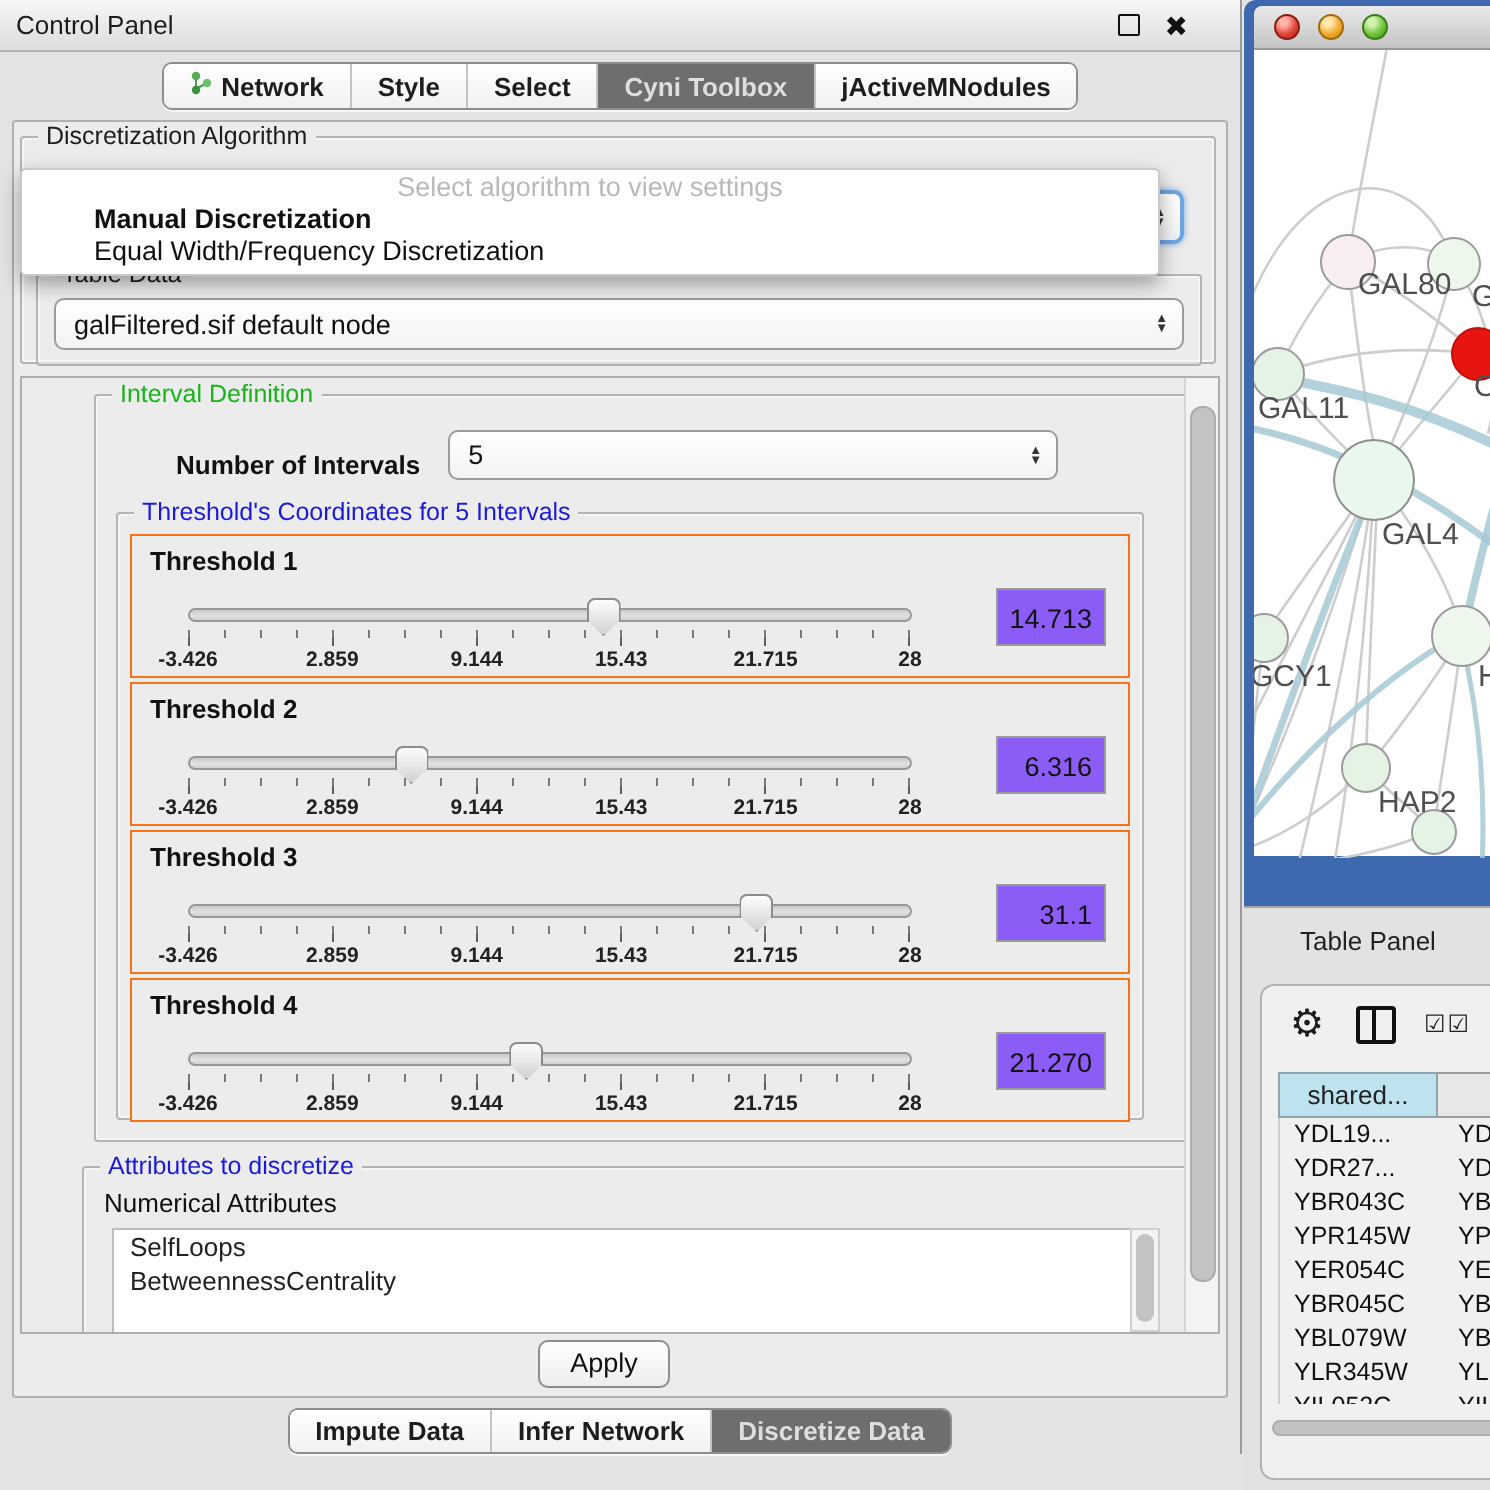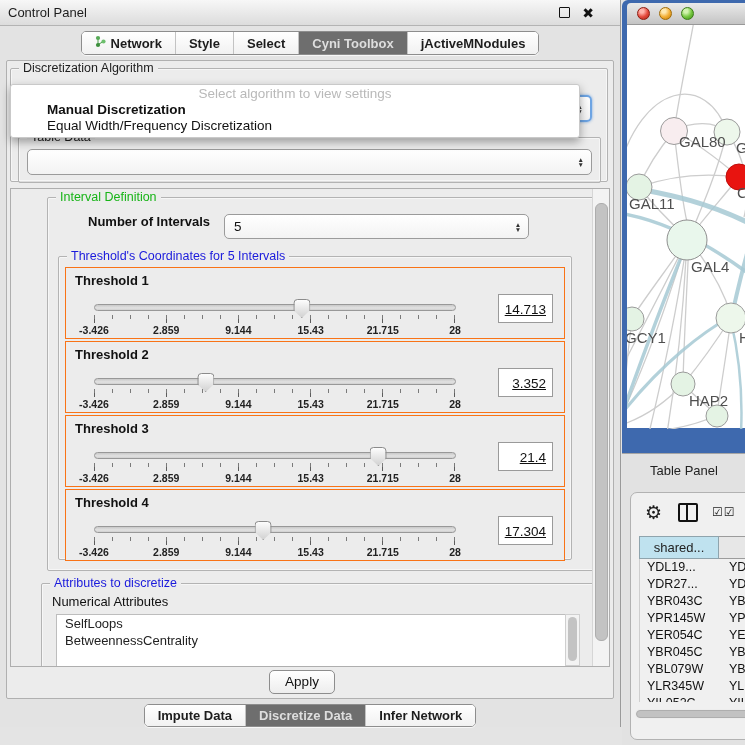--- a/index.html
+++ b/index.html
@@ -54,22 +54,22 @@
             background:linear-gradient(#c9c9c9,#e2e2e2 60%,#cfcfcf);}
   .th-thumb{position:absolute;top:-5px;width:15px;height:17px;transform:translateX(-50%);
             background:linear-gradient(#fdfdfd,#d2d2d2);border:1px solid #8b8b8b;border-radius:4px 4px 0 0;
             clip-path:polygon(0 0,100% 0,100% 58%,50% 100%,0 58%);}
   .th-ticks{position:absolute;left:0;top:11px;width:361px;height:8px;
             background-image:repeating-linear-gradient(to right,#7a7a7a 0 1px,transparent 1px 18px),
                              repeating-linear-gradient(to right,#5d5d5d 0 1px,transparent 1px 72px);
             background-size:100% 4px,100% 8px;background-repeat:no-repeat;}
   .th-labels{position:absolute;left:0;top:20px;width:361px;height:12px;}
   .th-labels span{position:absolute;transform:translateX(-50%);font-size:10.5px;font-weight:bold;color:#222;white-space:nowrap;}
-  .th-value{position:absolute;right:11px;top:26px;width:55px;height:29px;background:#ffffff;border:1px solid #9a9a9a;
-            font-size:13.5px;text-align:right;line-height:29px;padding-right:6px;box-sizing:border-box;color:#111;text-decoration:underline;}
+  .th-value{position:absolute;right:11px;top:26px;width:55px;height:29px;background:#8b5cf6;border:1px solid #9a9a9a;
+            font-size:13.5px;text-align:right;line-height:29px;padding-right:6px;box-sizing:border-box;color:#111;}
   
   .attr-label{position:absolute;left:10px;top:10px;font-size:13px;font-weight:normal;color:#111;}
   .attr-list{position:absolute;left:14px;top:30px;width:512px;height:52px;background:#fff;border:1px solid #bdbdbd;overflow:hidden;}
   .attr-item{font-size:13px;color:#222;padding:1px 0 1px 8px;height:15px;line-height:15px;}
   .attr-vscroll{position:absolute;right:14px;top:30px;width:15px;height:52px;background:#f3f3f3;border:1px solid #cfcfcf;box-sizing:border-box;}
   .attr-vscroll .vthumb{position:absolute;left:2px;top:2px;width:9px;height:44px;border-radius:5px;background:#c3c3c3;}
   
   .apply-btn{position:absolute;left:269px;top:670px;width:64px;height:22px;background:linear-gradient(#ffffff,#ededed);
              border:1px solid #8d8d8d;border-radius:5px;font-size:13.5px;text-align:center;line-height:21px;color:#111;}
   
@@ -95,21 +95,21 @@
   .tp-hc{box-sizing:border-box;border:1px solid #8fa4ad;font-size:13px;line-height:21px;background:#bfe2ef;color:#222;}
   .tp-hc.c1{width:80px;text-align:center;}
   .tp-hc.c2{width:120px;background:#e7e7e7;border-color:#9c9c9c;border-left:none;padding-left:34px;}
   .tp-rows{height:143px;overflow:hidden;border-left:1px solid #cfcfcf;}
   .tp-row{display:flex;height:17px;font-size:12.5px;color:#111;}
   .tp-cell{box-sizing:border-box;padding-left:7px;line-height:17px;white-space:nowrap;overflow:hidden;}
   .tp-cell.c1{width:80px;}
   .tp-cell.c2{width:120px;padding-left:9px;}
   .hscroll{position:absolute;left:4px;top:216px;width:124px;height:10px;background:#ededed;border-radius:5px;}
   .hscroll .hthumb{position:absolute;left:1px;top:1px;width:116px;height:8px;border-radius:4px;background:#c2c2c2;border:1px solid #aeaeae;box-sizing:border-box;}
-  .num-combo-row{position:absolute;left:40px;top:16px;width:520px;height:26px;display:flex;align-items:flex-start;}
+  .num-combo-row{position:absolute;left:40px;top:16px;width:520px;height:26px;display:flex;align-items:flex-end;}
   .num-label{font-size:13px;font-weight:bold;color:#111;}
 </style>
 </head>
 <body>
 
 <div class="control-panel">
   <div class="cp-titlebar">
     <span class="tl">Control Panel</span>
     <span class="win-btns">
       <span class="float-ico"></span>
@@ -157,20 +157,21 @@
 
   <div class="popup">
     <div class="popup-placeholder">Select algorithm to view settings</div>
     <div class="popup-item bold">Manual Discretization</div>
     <div class="popup-item">Equal Width/Frequency Discretization</div>
   </div>
 
   <div class="group" style="left:18px;top:137px;width:581px;height:44px;">
     <span class="gtitle dark">Table Data</span>
     <div class="combo" style="left:8px;top:11px;width:565px;height:26px;">
+      <span>galFiltered.sif default node</span>
       <span class="stepper">
           <span>▲</span>
           <span>▼</span>
         </span>
     </div>
   </div>
 
   <div class="scrollwrap">
 
     <div class="group" style="left:36px;top:8px;width:546px;height:372px;">
@@ -214,55 +215,55 @@
                 <div class="th-ticks"></div>
                 <div class="th-labels">
                   <span style="left: 0%;">-3.426</span>
                   <span style="left: 20%;">2.859</span>
                   <span style="left: 40%;">9.144</span>
                   <span style="left: 60%;">15.43</span>
                   <span style="left: 80%;">21.715</span>
                   <span style="left: 100%;">28</span>
                 </div>
               </div>
-              <div class="th-value">3.352</div>
+              <div class="th-value">6.316</div>
             </div>
             <div class="th-panel">
               <div class="th-title">Threshold 3</div>
               <div class="th-slider">
                 <div class="th-track"></div>
                 <div class="th-thumb" style="left: 78.9983%;"></div>
                 <div class="th-ticks"></div>
                 <div class="th-labels">
                   <span style="left: 0%;">-3.426</span>
                   <span style="left: 20%;">2.859</span>
                   <span style="left: 40%;">9.144</span>
                   <span style="left: 60%;">15.43</span>
                   <span style="left: 80%;">21.715</span>
                   <span style="left: 100%;">28</span>
                 </div>
               </div>
-              <div class="th-value">21.4</div>
+              <div class="th-value">31.1</div>
             </div>
             <div class="th-panel">
               <div class="th-title">Threshold 4</div>
               <div class="th-slider">
                 <div class="th-track"></div>
                 <div class="th-thumb" style="left: 46.9993%;"></div>
                 <div class="th-ticks"></div>
                 <div class="th-labels">
                   <span style="left: 0%;">-3.426</span>
                   <span style="left: 20%;">2.859</span>
                   <span style="left: 40%;">9.144</span>
                   <span style="left: 60%;">15.43</span>
                   <span style="left: 80%;">21.715</span>
                   <span style="left: 100%;">28</span>
                 </div>
               </div>
-              <div class="th-value">17.304</div>
+              <div class="th-value">21.270</div>
             </div>
           </div>
       </div>
     </div>
 
     <div class="group" style="left:30px;top:394px;width:552px;height:92px;">
       <span class="gtitle blue">Attributes to discretize</span>
       <span class="attr-label">Numerical Attributes</span>
       <div class="attr-list" id="attr-list">
           <div class="attr-item">SelfLoops</div>
@@ -277,25 +278,25 @@
       </div>
   </div>
 
   <div class="apply-btn">Apply</div>
 
   <div class="tabbar bottom">
       <div class="seg" id="bottom-tabs">
         <div class="seg-item">
           <span class="seg-label">Impute Data</span>
         </div>
+        <div class="seg-item">
+          <span class="seg-label">Infer Network</span>
+        </div>
         <div class="seg-item active">
           <span class="seg-label">Discretize Data</span>
-        </div>
-        <div class="seg-item">
-          <span class="seg-label">Infer Network</span>
         </div>
       </div>
     </div>
 </div>
 
 <div class="right-col">
   <div class="net-win">
     <div class="net-titlebar">
       <span class="light red"></span>
       <span class="light yellow"></span>

